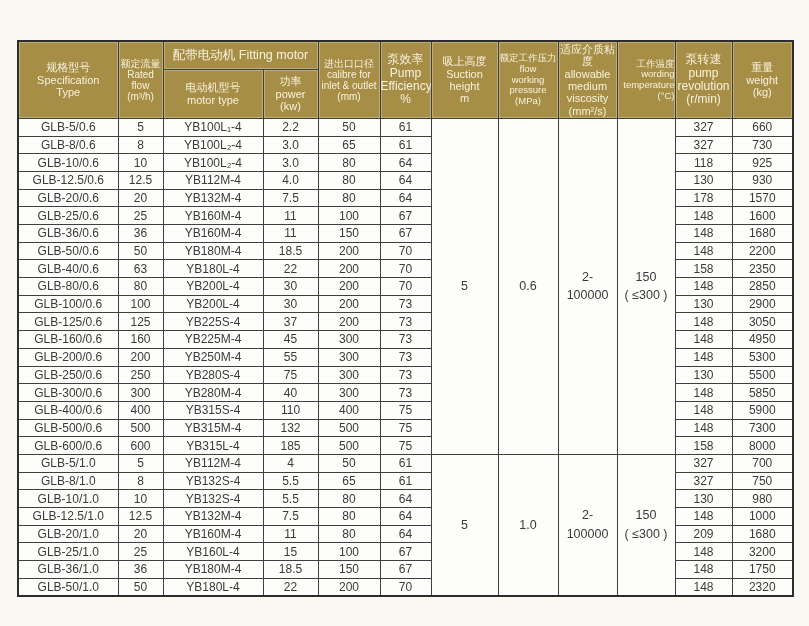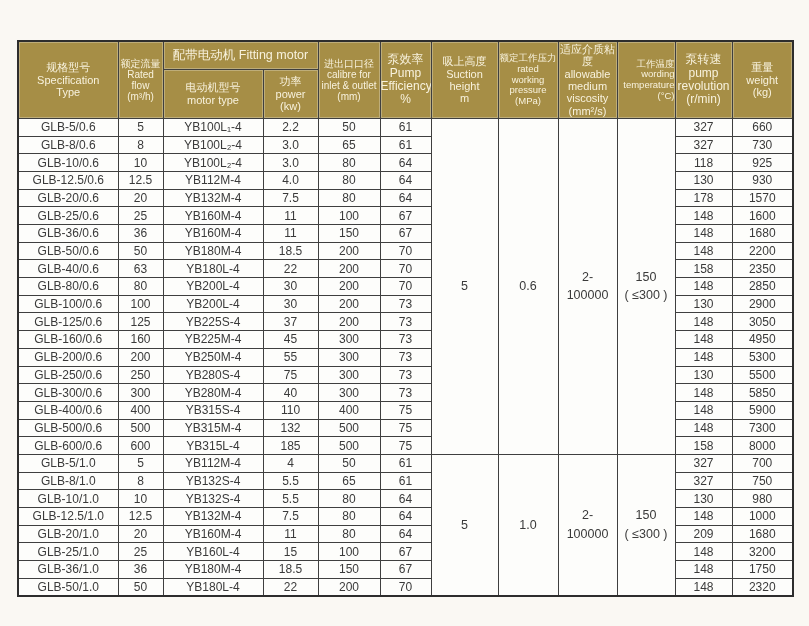--- a/index.html
+++ b/index.html
@@ -110,21 +110,21 @@
 (mm)</th>
       <th rowspan="2" class="pre c6">泵效率
 Pump
 Efficiency
 %</th>
       <th rowspan="2" class="pre">吸上高度
 Suction
 height
 m</th>
       <th rowspan="2" class="pre c8">额定工作压力
-rated
+flow
 working
 pressure
 (MPa)</th>
       <th rowspan="2" class="pre c9">适应介质粘度
 allowable
 medium
 viscosity
 (mm²/s)</th>
       <th rowspan="2" class="pre c10">工作温度
 wording

